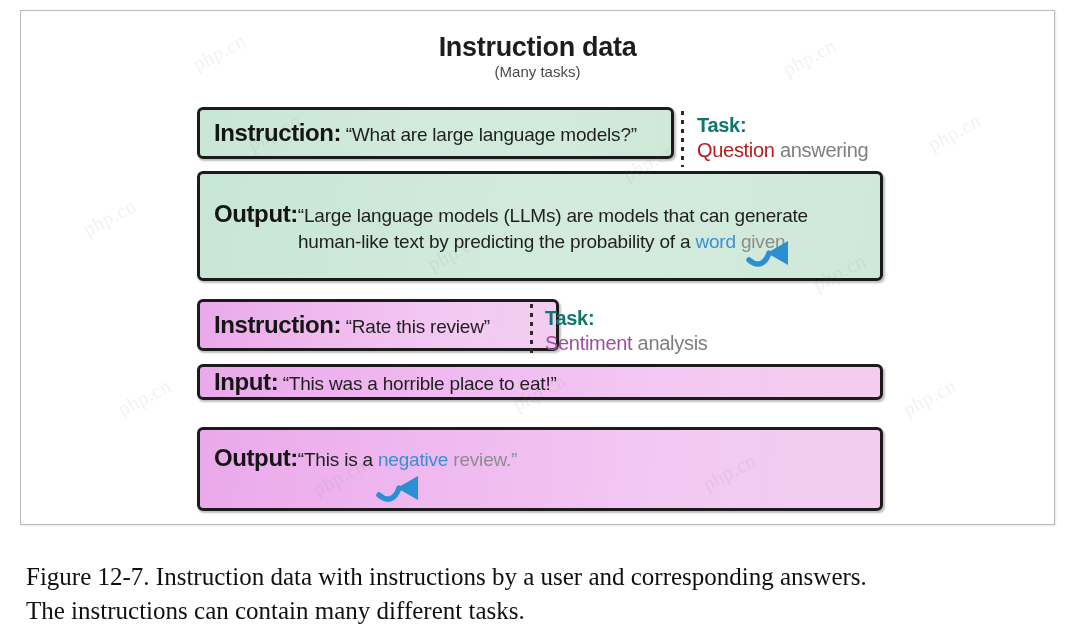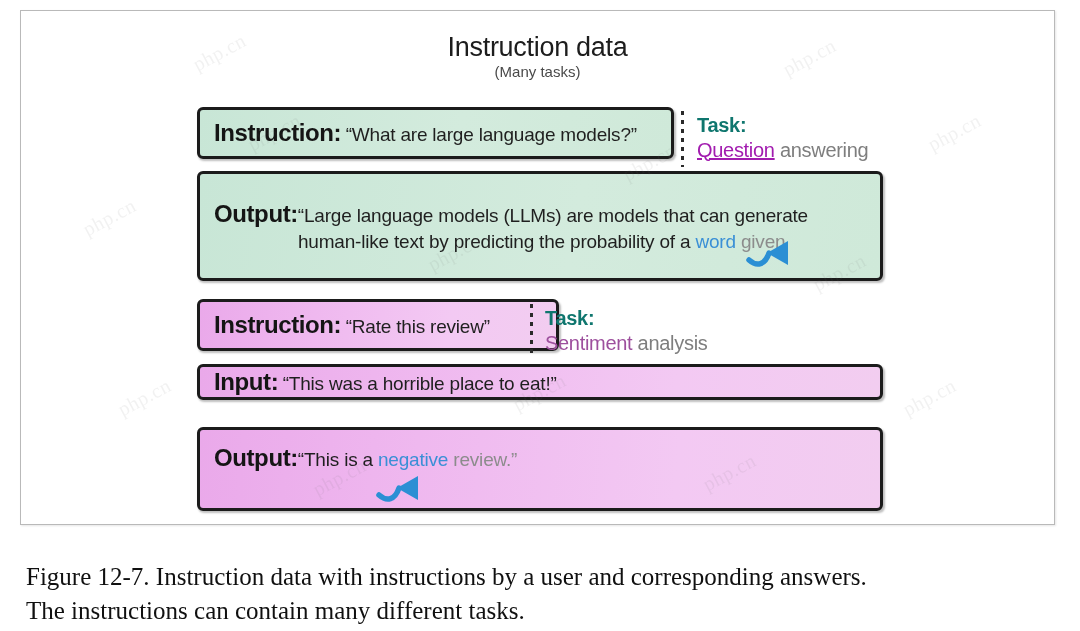--- a/index.html
+++ b/index.html
@@ -51,21 +51,21 @@
   #title-block {
     position: absolute;
     left: 0;
     right: 0;
     top: 22px;
     text-align: center;
     z-index: 2;
   }
   #fig-title {
     font-size: 27px;
-    font-weight: 400;
+    font-weight: 700;
     color: #1d1d1d;
     letter-spacing: -.3px;
     line-height: 1.05;
   }
   #fig-subtitle {
     font-size: 15px;
     font-weight: 400;
     color: #4a4a4a;
     margin-top: 3px;
     line-height: 1.05;
@@ -145,21 +145,21 @@
     font-weight: 700;
     color: #0f766e;
     letter-spacing: -.3px;
   }
   .task-desc {
     font-size: 20px;
     color: #7e7e7e;
     letter-spacing: -.3px;
     margin-top: 1px;
   }
-  .task-kw-green { color: #a21caf; text-decoration: underline; }
+  .task-kw-green { color: #b91c1c; }
   .task-kw-purple { color: #9d4f9d; }
 
   
   .reply-arrow {
     position: absolute;
     z-index: 4;
   }
 
   
   #figure-caption {

